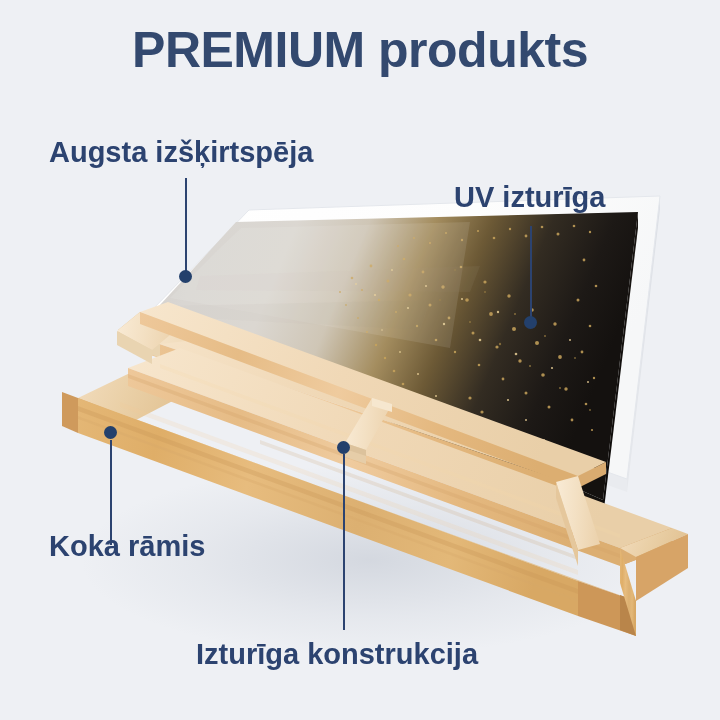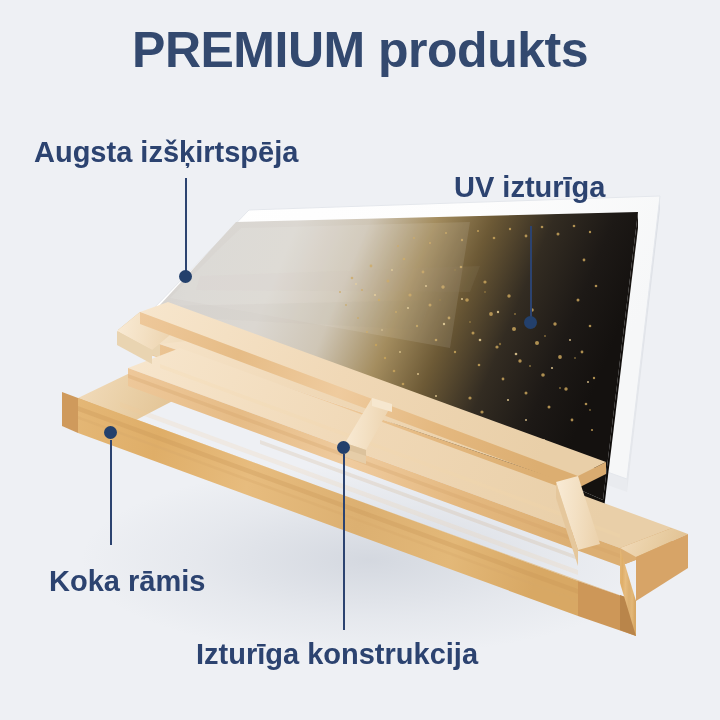--- a/index.html
+++ b/index.html
@@ -38,23 +38,23 @@
 
   
   .callout-label {
     position: absolute;
     font-size: 29px;
     font-weight: 700;
     color: #2c4370;
     white-space: nowrap;
     line-height: 1.1;
   }
-  #label-resolution { left: 34px;  top: 137px; }
-  #label-uv         { left: 454px; top: 172px; }
-  #label-frame      { left: 49px;  top: 566px; }
+  #label-resolution { left: 49px;  top: 137px; }
+  #label-uv         { left: 454px; top: 182px; }
+  #label-frame      { left: 49px;  top: 531px; }
   #label-construction { left: 196px; top: 639px; }
 
   
   .leader {
     position: absolute;
     width: 2px;
     background: #2c4370;
   }
   .dot {
     position: absolute;

